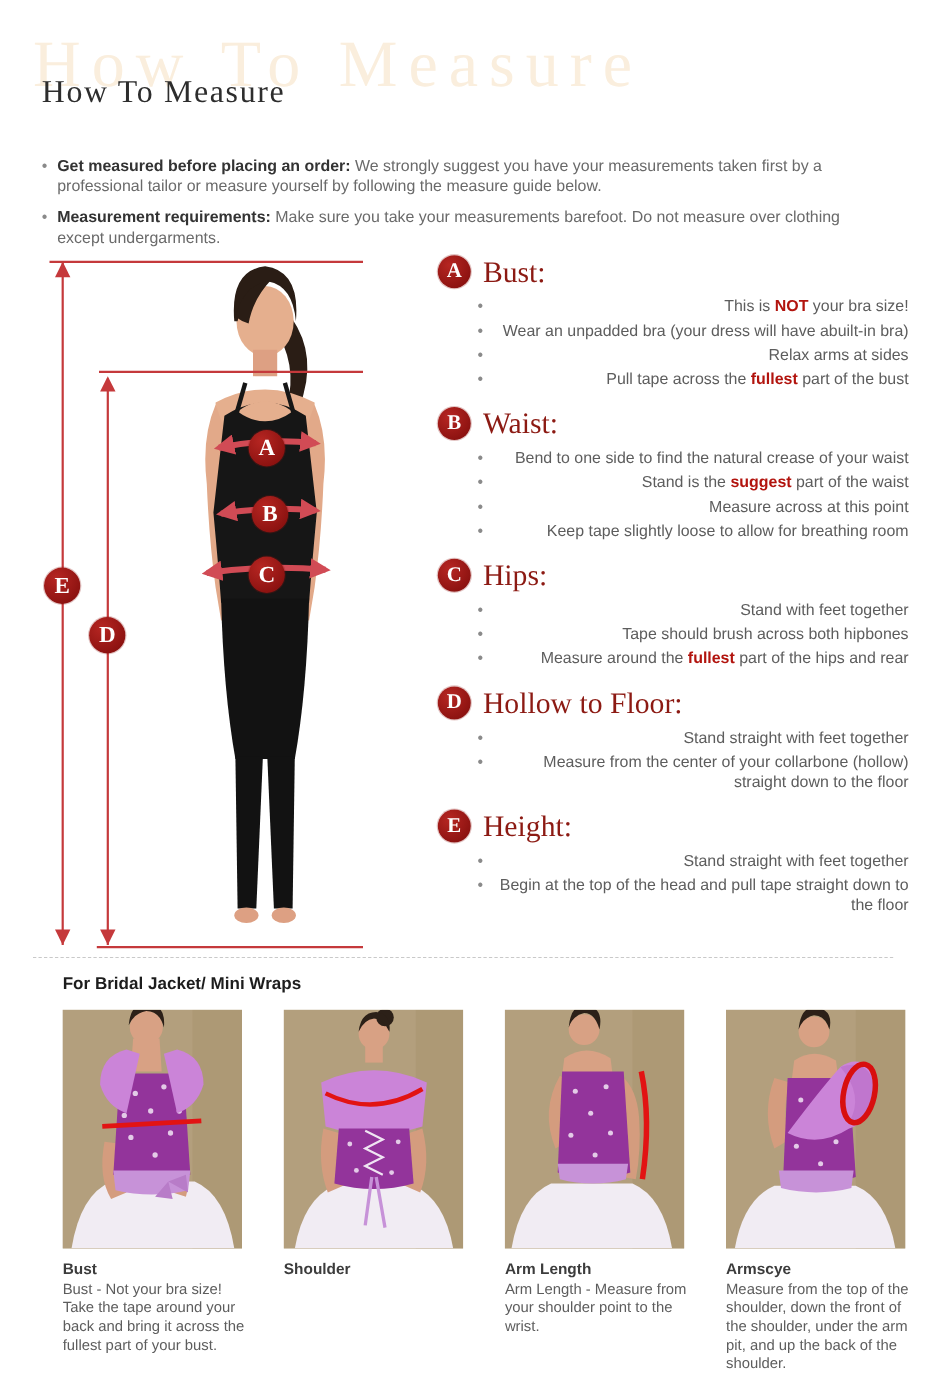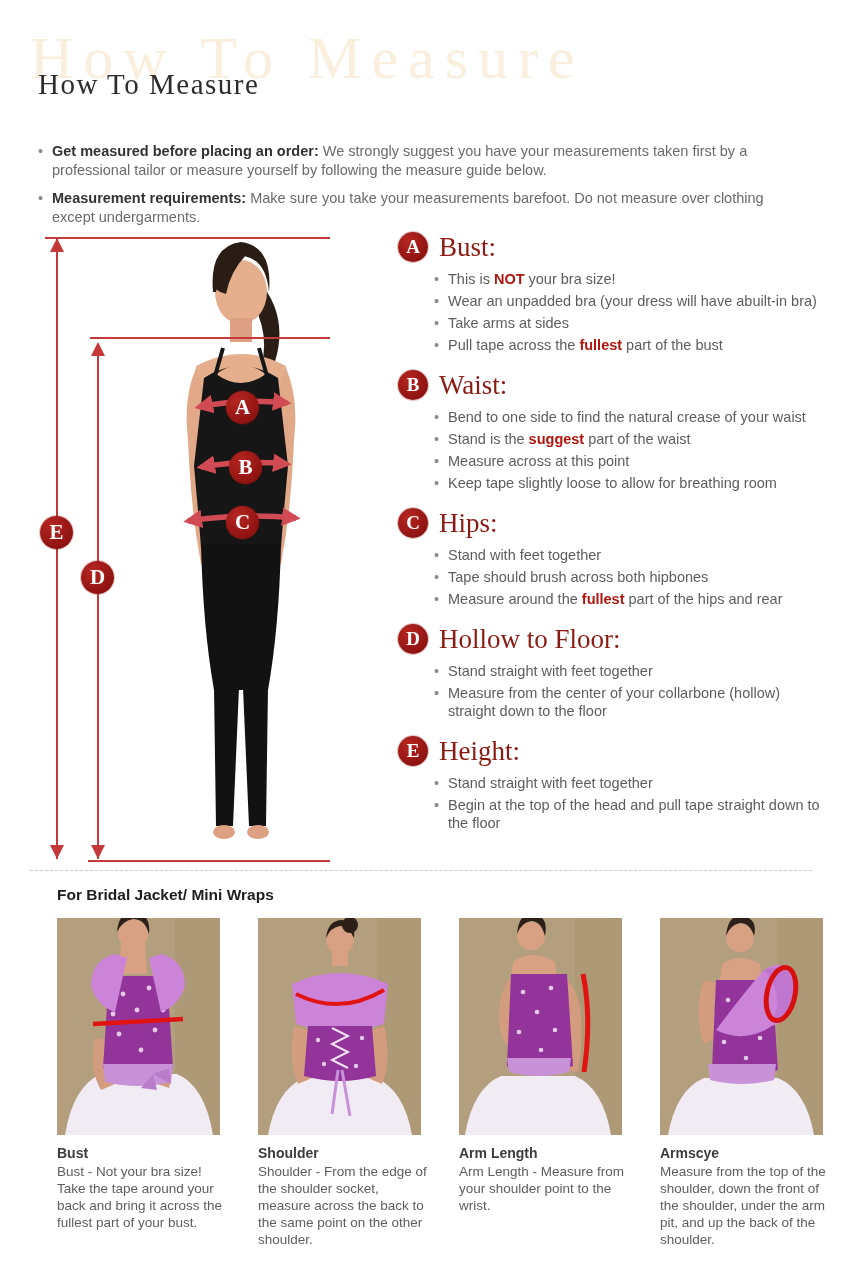--- a/index.html
+++ b/index.html
@@ -32,21 +32,21 @@
   .badge-e{left:40px; top:288px;}
   .badge-d{left:81px; top:333px;}
   
   .sections{position:absolute;left:398px;top:230px;width:436px;}
   .section{margin-bottom:14px;}
   .section-header{display:flex;align-items:center;margin-bottom:6px;}
   .section-header .badge{width:30px;height:30px;font-size:19px;flex:0 0 auto;}
   .section-title{margin:0 0 0 11px;font-family:"Liberation Serif",serif;font-size:27px;
                  line-height:34px;color:#8c1a13;font-weight:normal;}
   .section ul.bullets{padding-left:36px;width:392px;font-size:14.5px;line-height:18px;}
-  .section ul.bullets li{margin-bottom:4px;color:#5d5d5d;}
+  .section ul.bullets li{margin-bottom:4px;color:#5d5d5d;text-align:right;}
   
   .divider{position:absolute;left:30px;top:870px;width:782px;border-top:1px dashed #c9c9c9;}
   .bottom-heading{position:absolute;left:57px;top:886px;margin:0;font-size:15.5px;
                   font-weight:bold;color:#1d1d1d;}
   .photos{position:absolute;left:57px;top:918px;display:flex;gap:25px;}
   .photo-card{width:176px;}
   .photo-frame{width:163px;height:217px;overflow:hidden;background:#b39f7d;}
   .photo-caption{margin-top:9px;}
   .photo-title{font-size:14px;font-weight:bold;color:#3c3c3c;line-height:18px;}
   .photo-text{font-size:13.5px;color:#5d5d5d;line-height:17px;margin-top:1px;}
@@ -120,21 +120,21 @@
 
   <div class="sections">
     <div class="section">
       <div class="section-header">
         <div class="badge">A</div>
         <h3 class="section-title">Bust:</h3>
       </div>
       <ul class="bullets">
           <li><span>This is </span><span class="red">NOT</span><span> your bra size!</span></li>
           <li><span>Wear an unpadded bra (your dress will have abuilt-in bra)</span></li>
-          <li><span>Take arms at sides</span></li>
+          <li><span>Relax arms at sides</span></li>
           <li><span>Pull tape across the </span><span class="red">fullest</span><span> part of the bust</span></li>
         </ul>
     </div>
     <div class="section">
       <div class="section-header">
         <div class="badge">B</div>
         <h3 class="section-title">Waist:</h3>
       </div>
       <ul class="bullets">
           <li><span>Bend to one side to find the natural crease of your waist</span></li>
@@ -236,21 +236,20 @@
               <circle cx="104" cy="120" r="2.2"></circle>
               <circle cx="66" cy="146" r="2.2"></circle>
             <circle cx="98" cy="148" r="2.2"></circle>
           </g>
           <path d="M74,110 L90,118 L74,126 L90,134 L74,142 L90,150" stroke="#efe4f2" stroke-width="2" fill="none"></path>
           <path d="M80,152 L74,196 M84,152 L92,198" stroke="#c792d8" stroke-width="3" fill="none"></path>
         </svg>
       </div>
       <div class="photo-caption">
         <div class="photo-title">Shoulder</div>
-        <div class="photo-text">Shoulder - From the edge of the shoulder socket, measure across the back to the same point on the other shoulder.</div>
       </div>
     </div>
 
     <div class="photo-card">
       <div class="photo-frame">
         <svg width="163" height="217" viewBox="0 0 163 217">
           <rect width="163" height="217" fill="#b39f7d"></rect>
           <rect x="116" width="47" height="217" fill="#a8946f" opacity=".55"></rect>
           <path d="M6,217 Q14,170 42,158 L116,158 Q144,170 152,217 Z" fill="#f1ecf3"></path>
           <circle cx="72" cy="18" r="14" fill="#d8a184"></circle>

